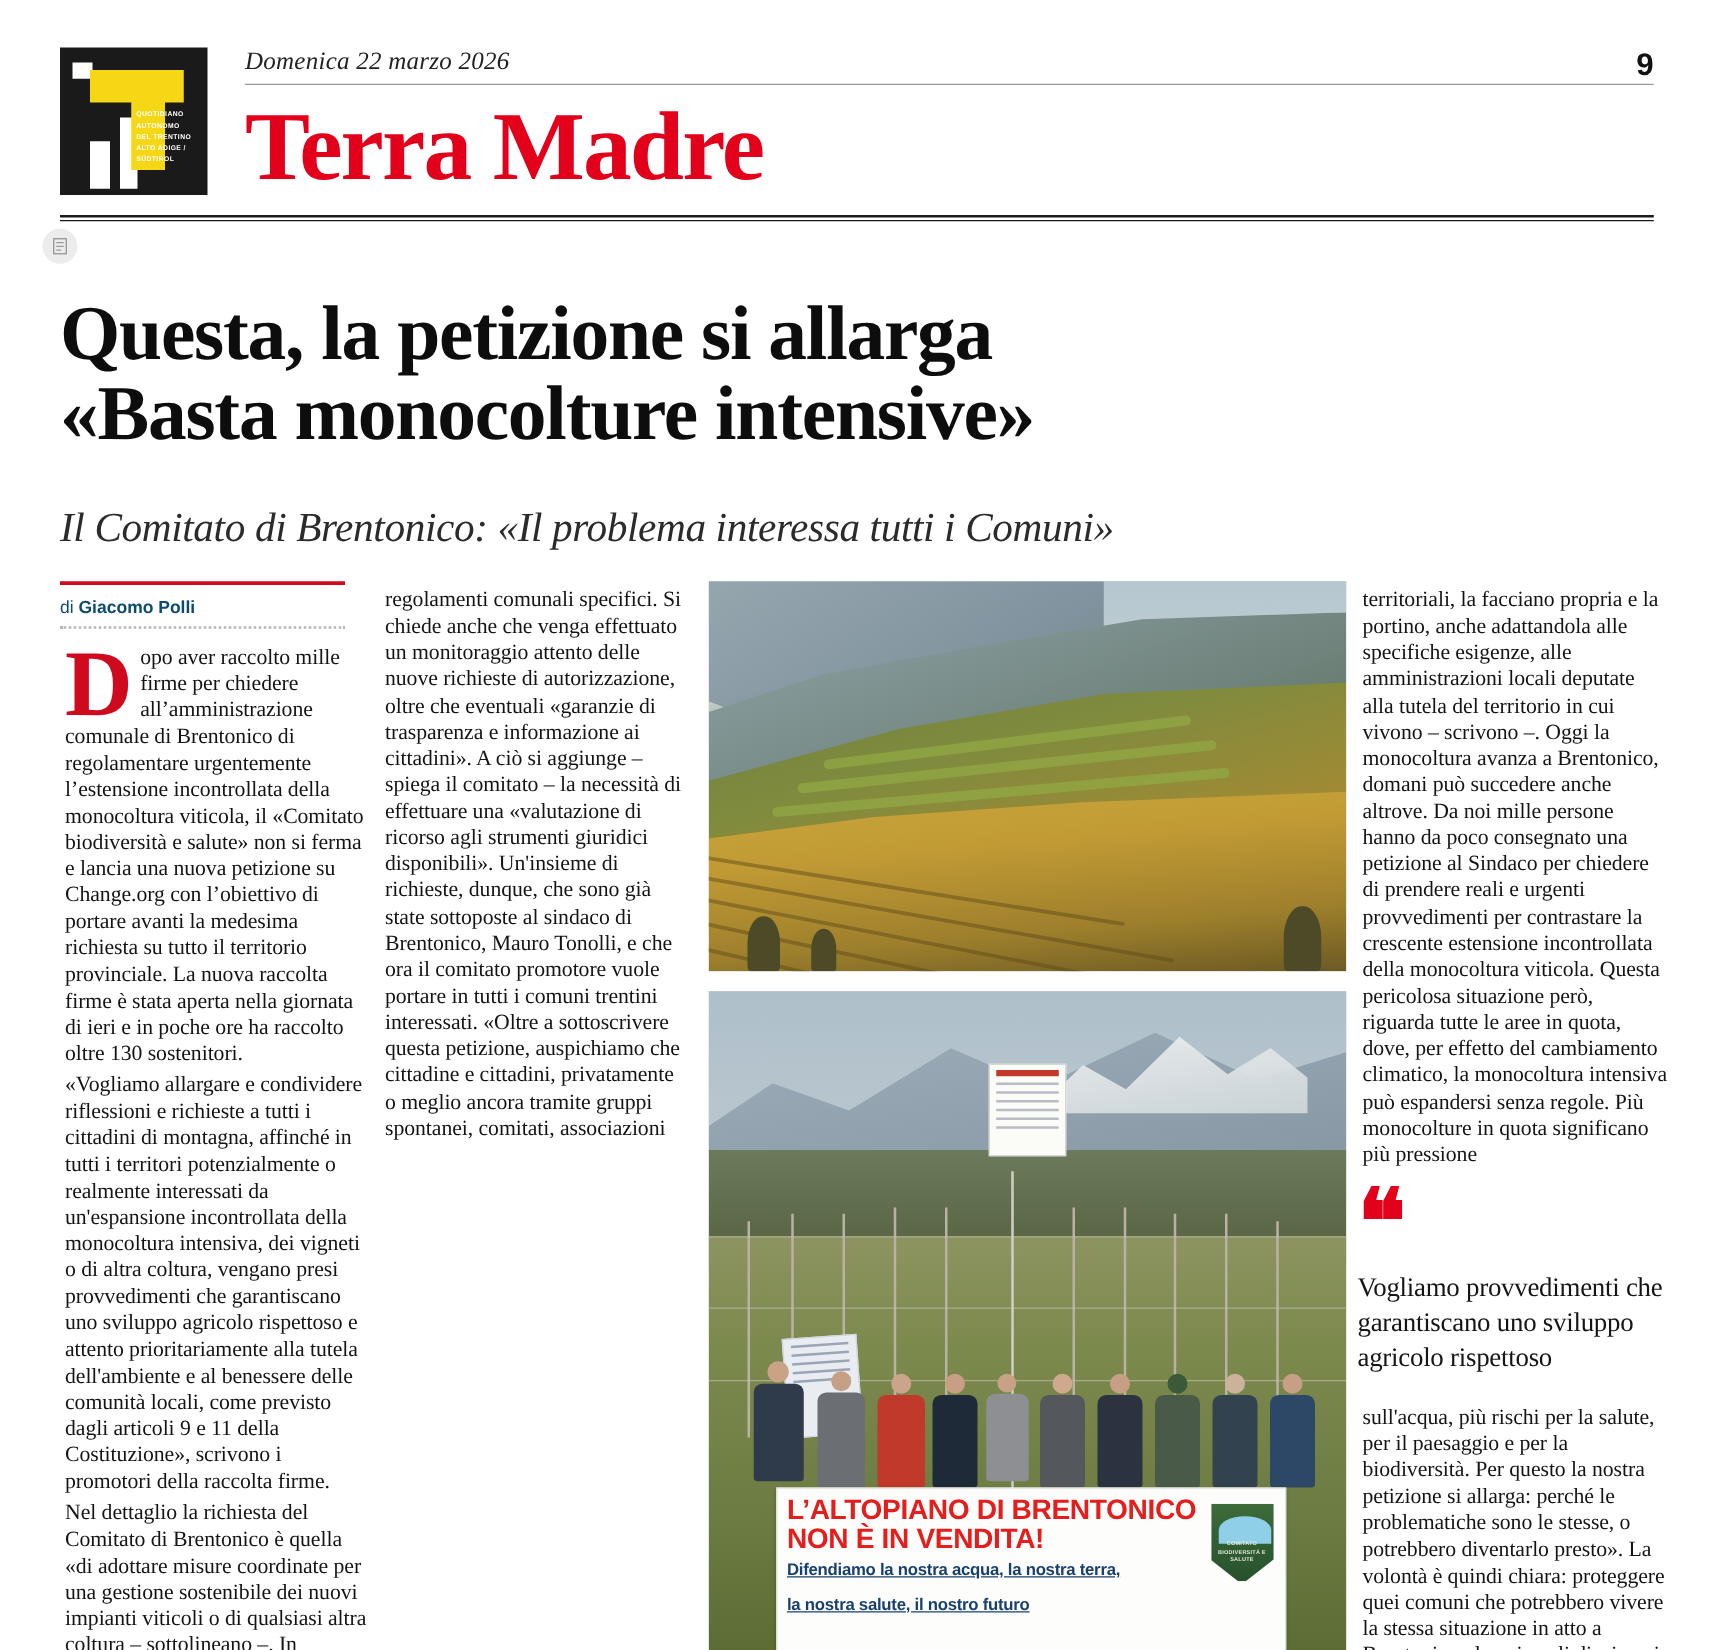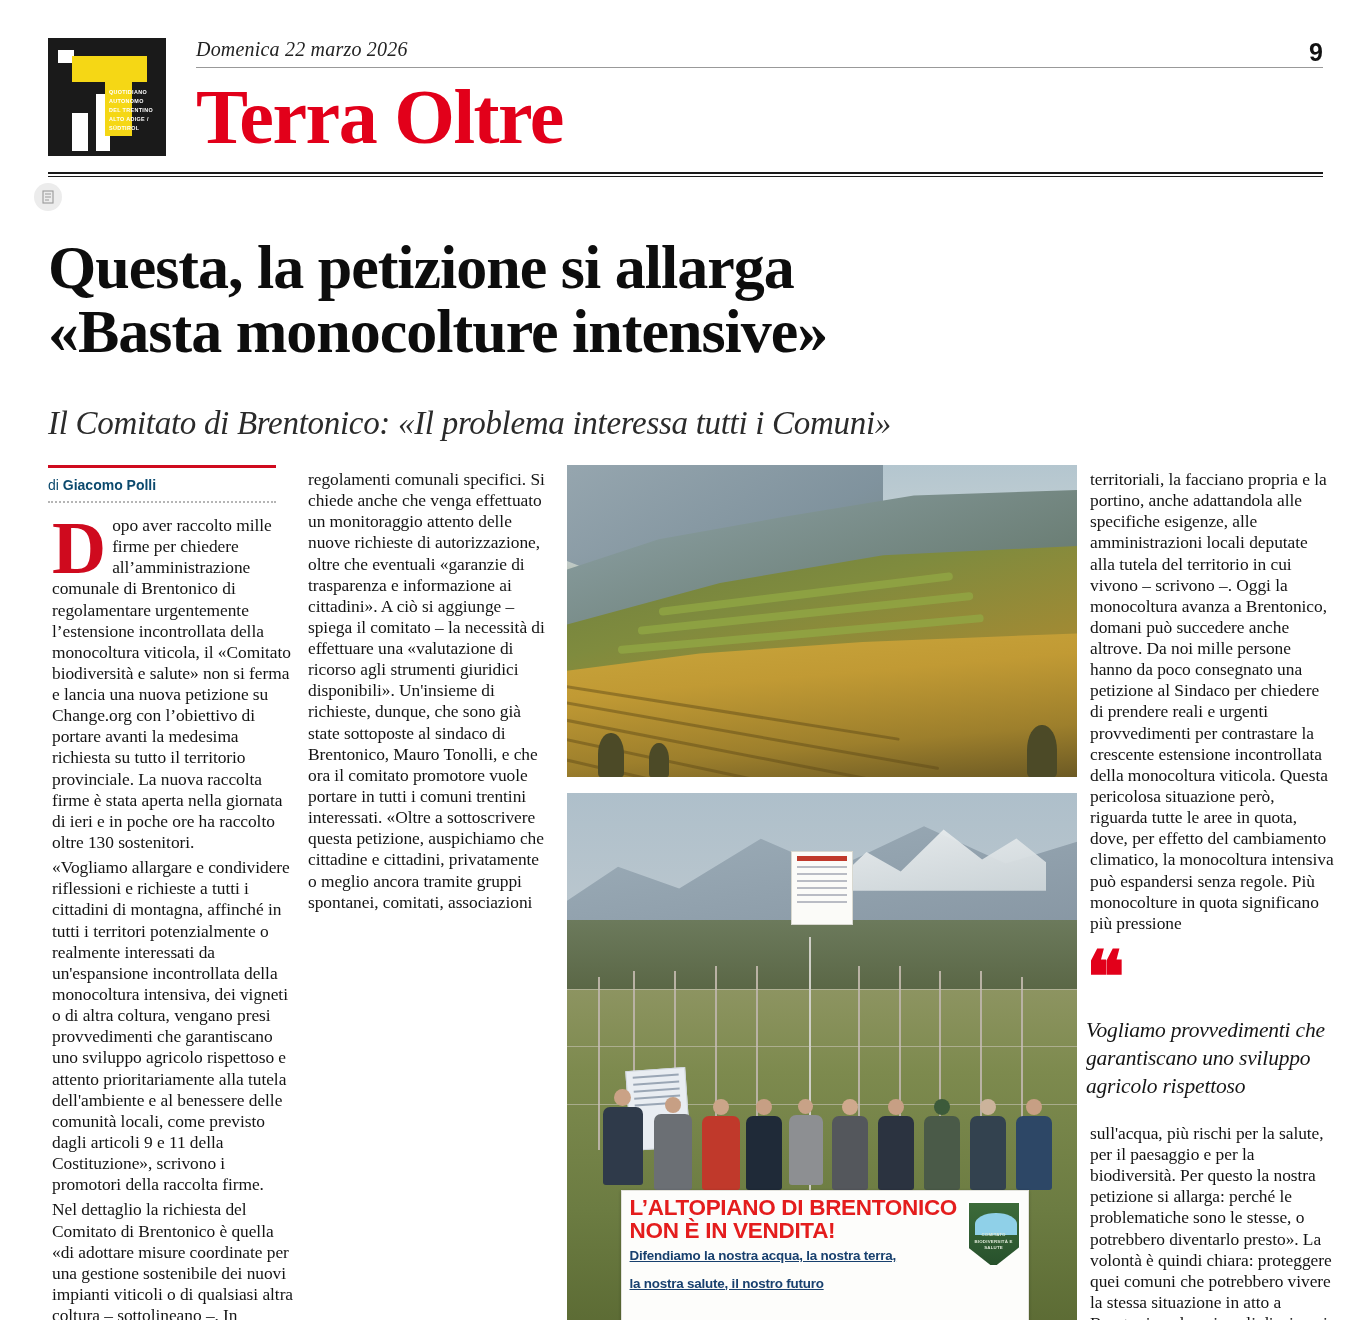--- a/index.html
+++ b/index.html
@@ -108,21 +108,21 @@
   .caption b { color:#111; font-weight:bold; }
 
   
   .right-col { flex:0 0 253px; width:253px; margin-left:9px; }
   .quote-block { margin:26px 0 22px 0; }
   .quote-mark {
     color:#e2001a; font-family:"Liberation Serif", serif; font-weight:bold;
     font-size:72px; line-height:0.52; letter-spacing:-2px; height:40px;
   }
   .quote-text {
-    font-family:"Liberation Serif", serif; font-style:italic;
+    font-family:"Liberation Serif", serif; 
     font-size:21.5px; line-height:1.3; color:#151515; margin-top:17px; letter-spacing:-0.2px;
   }
 
   
   .p1-sky { position:absolute; inset:0; background:linear-gradient(#b4c6cf 0%, #c8d2d4 28%, #9fa98f 45%, #7d8a63 60%); }
   .p1-mtn {
     position:absolute; left:0; top:0; width:62%; height:55%;
     background:linear-gradient(150deg,#94a4ad 0%,#7d909b 55%,#6b7d7a 100%);
     clip-path:polygon(0 0,100% 0,100% 62%,60% 38%,22% 72%,0 56%);
     opacity:.95;
@@ -237,21 +237,21 @@
       </div>
       <div class="logo-t-top"></div>
       <div class="logo-t-stem"></div>
       <div class="logo-caption">QUOTIDIANO AUTONOMO DEL TRENTINO ALTO ADIGE / SÜDTIROL</div>
     </div>
 
     <div class="masthead-right">
       <div class="page-number">9</div>
       <div class="issue-date">Domenica 22 marzo 2026</div>
       <div class="masthead-rule"></div>
-      <div class="section-title">Terra Oltre</div>
+      <div class="section-title">Terra Madre</div>
     </div>
   </div>
 
   <div class="top-double-rule"></div>
   <div class="top-double-rule2"></div>
 
   <div class="headline-wrap">
     <div class="badge-icon">
       <svg width="16" height="16" viewBox="0 0 16 16" aria-hidden="true">
         <rect x="3" y="2" width="10" height="12" fill="none" stroke="#9a9a9a" stroke-width="1.1"></rect>

